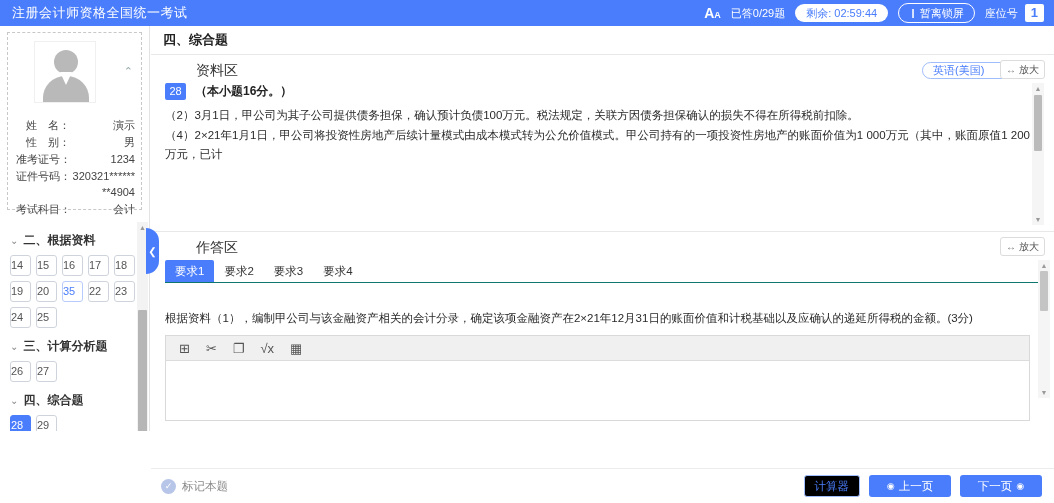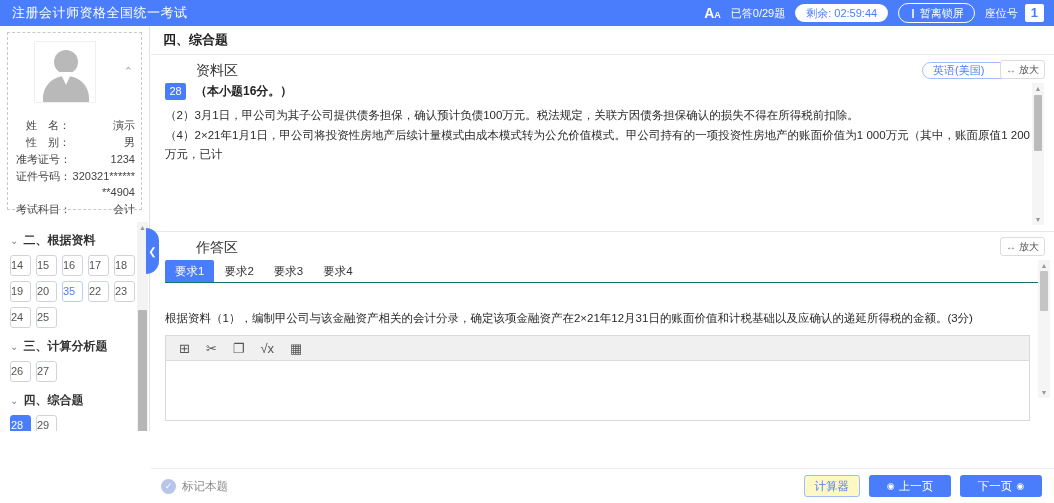--- a/index.html
+++ b/index.html
@@ -244,21 +244,21 @@
     display:flex; align-items:center; padding:0 12px 0 10px;
   }
   .mark-wrap { display:flex; align-items:center; gap:6px; cursor:pointer; }
   .mark-ico {
     width:15px; height:15px; border-radius:50%; background:#b7c6e8; color:#fff;
     font-size:9px; line-height:15px; text-align:center;
   }
   .mark-lbl { font-size:11.5px; color:#8a8a8a; }
   .btn-group { margin-left:auto; display:flex; align-items:center; gap:9px; }
   .calc-btn {
-    border:1px solid #9fbcfb; color:#4a7dfb; background:#fef9c3;
+    border:1px solid #9fbcfb; color:#4a7dfb; background:#000000;
     border-radius:3px; height:22px; padding:0 10px; font-size:11.5px;
     cursor:pointer; font-family:inherit;
   }
   .nav-btn {
     background:#4a7dfb; color:#fff; border:none; border-radius:3px;
     height:22px; min-width:82px; padding:0 12px; font-size:11.5px;
     cursor:pointer; font-family:inherit;
     display:flex; align-items:center; justify-content:center; gap:4px;
   }
   .nav-btn .arr { font-size:9px; }

